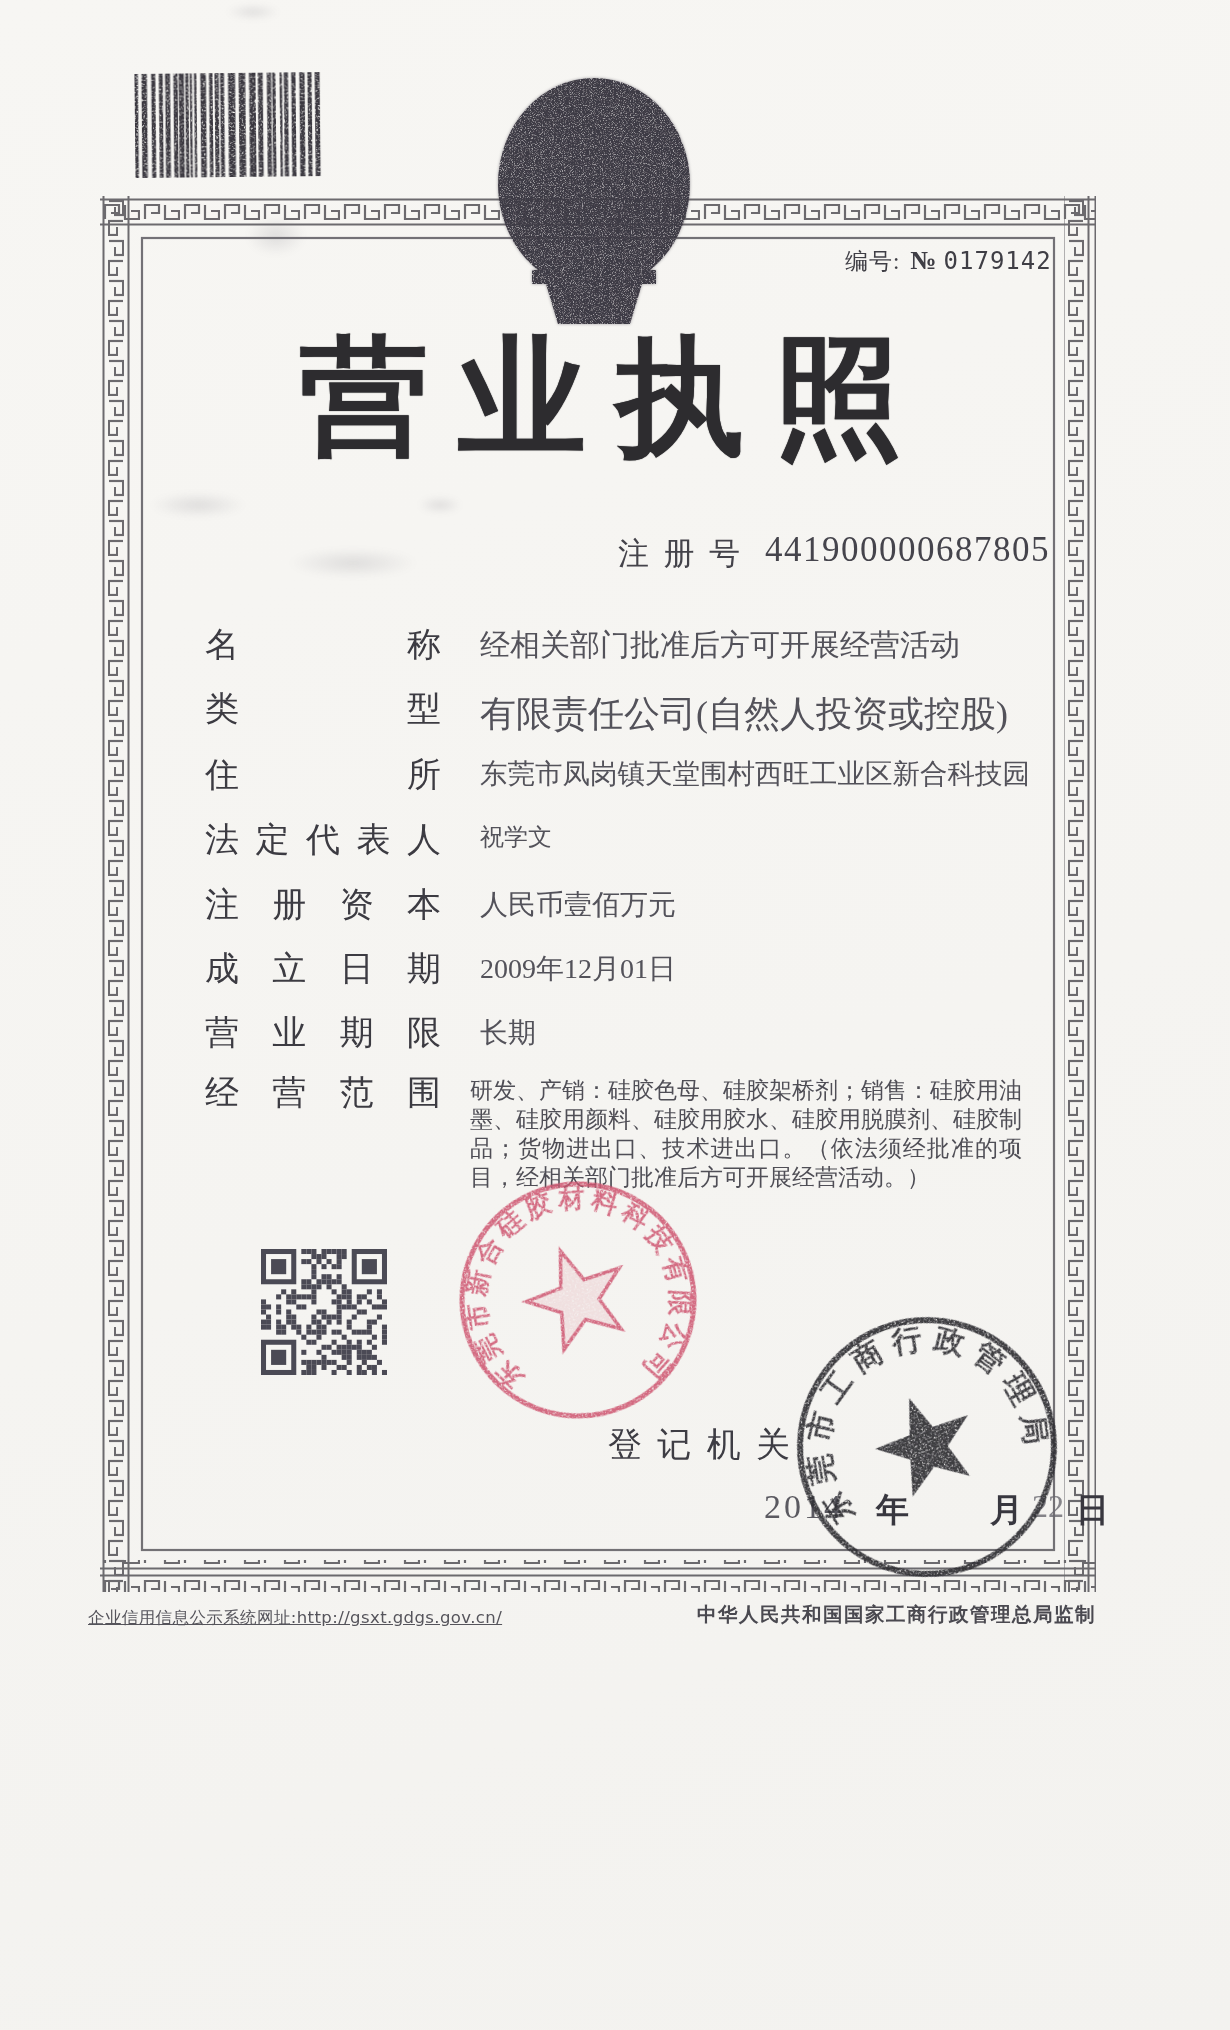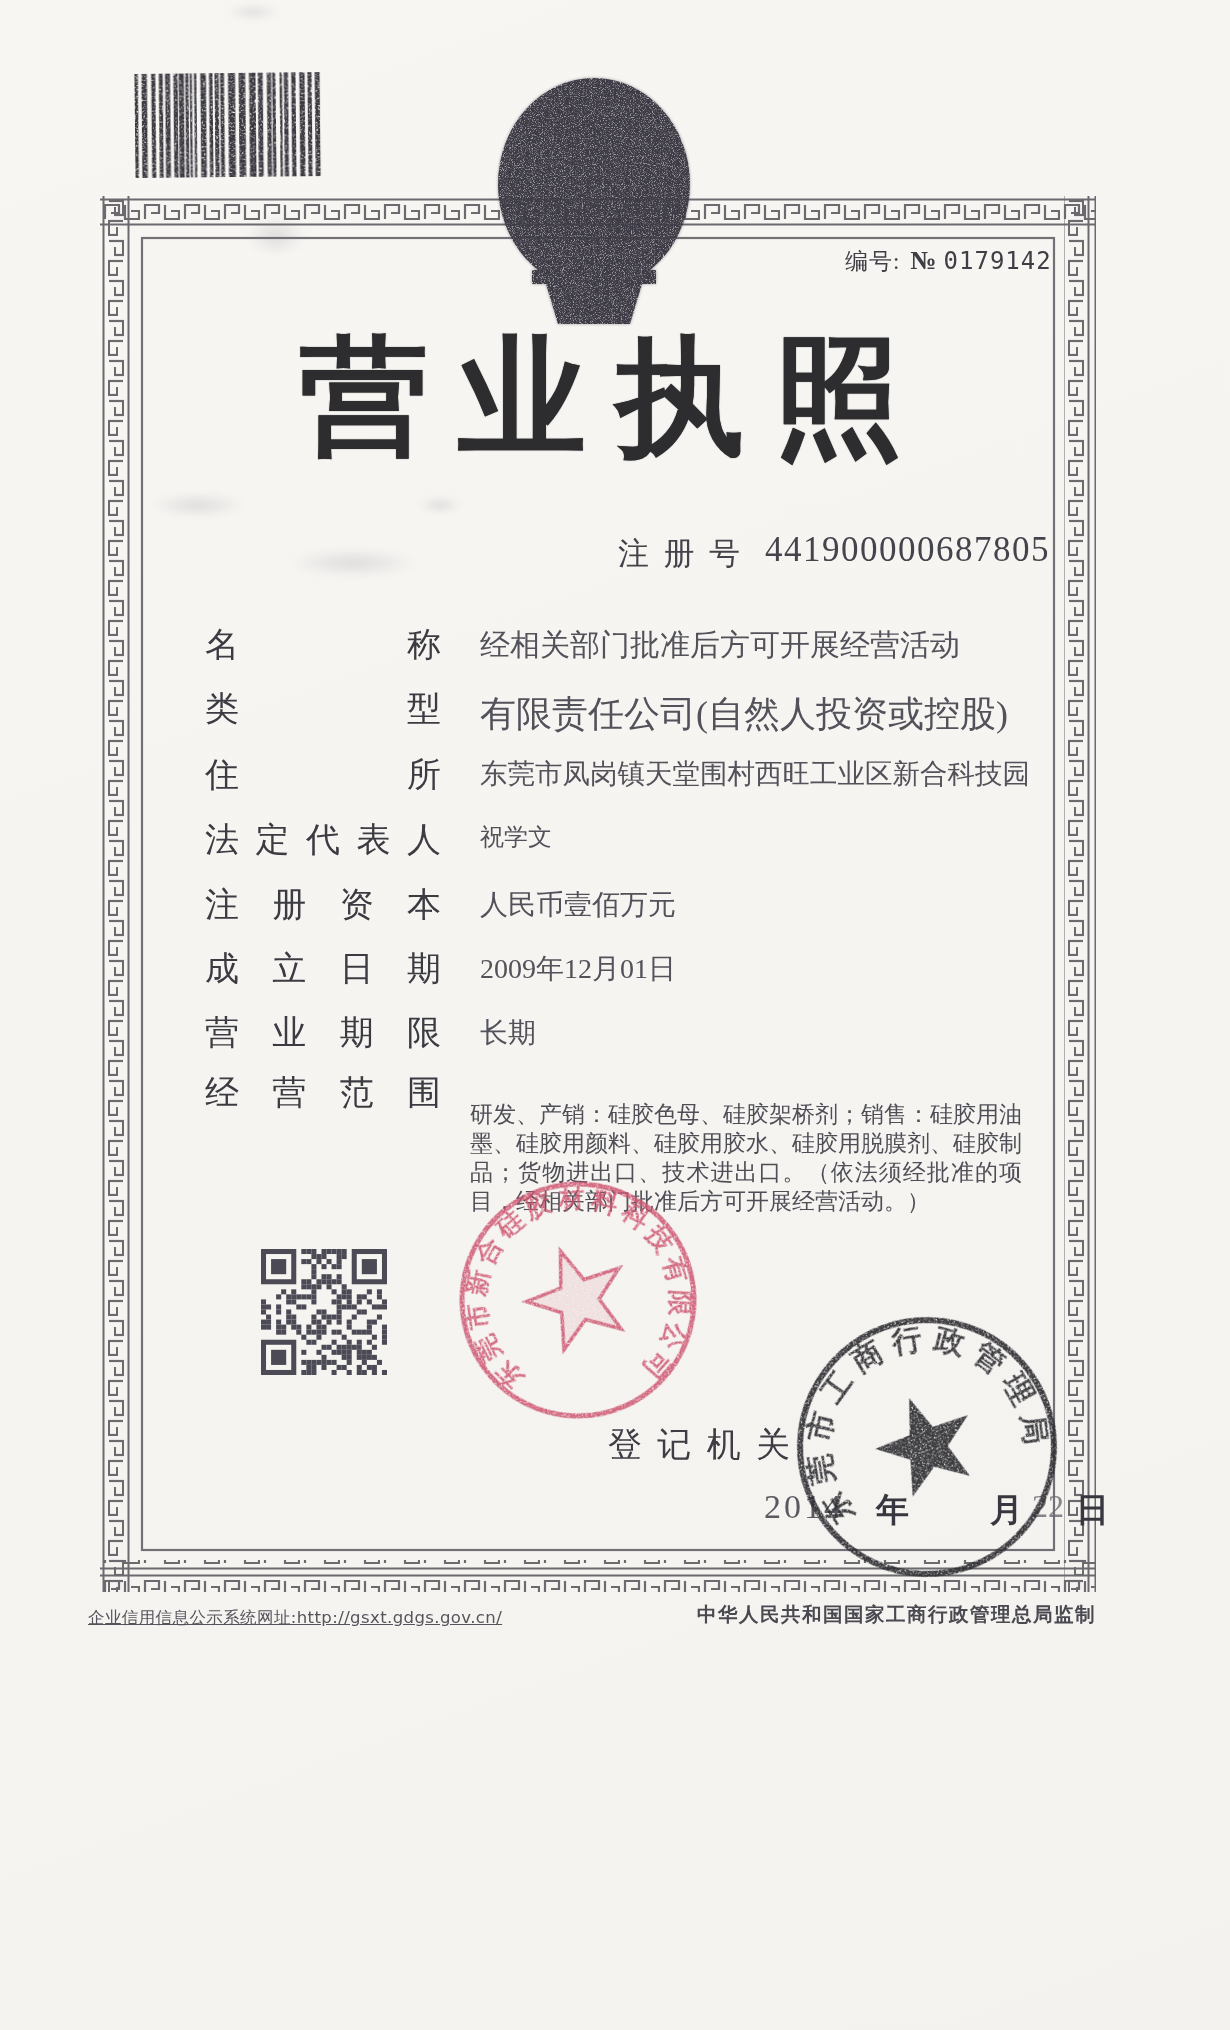--- a/index.html
+++ b/index.html
@@ -40,21 +40,21 @@
   .row{position:absolute;left:205px;z-index:4;width:860px;}
   .flabel{position:absolute;left:0;top:0;width:236px;font-size:34px;color:#3c3b42;font-weight:500;}
   .fvalue{position:absolute;left:275px;top:4px;font-size:28px;color:#53525a;white-space:nowrap;}
   .r0{top:622px}.r1{top:686px}.r2{top:752px}.r3{top:817px}
   .r4{top:882px}.r5{top:946px}.r6{top:1010px}.r7{top:1070px}
   .r0 .fvalue{font-size:30px;top:3px;}
   .r1 .fvalue{font-size:36px;}
   .r2 .fvalue{font-size:27.5px;}
   .r3 .fvalue{font-size:24px;}
   .r7 .fvalue{left:265px;top:6px;font-size:23px;line-height:29px;width:552px;white-space:normal;
-              color:#4f4e56;font-weight:500;text-align:justify;margin-top:24px;}
+              color:#4f4e56;font-weight:500;text-align:justify;}
 
   .char-justify{display:flex;justify-content:space-between;}
 
   
   .qr{position:absolute;left:261px;top:1249px;width:126px;height:126px;z-index:4;}
   .qr svg{width:100%;height:100%;}
 
   
   .red-stamp{position:absolute;left:438px;top:1160px;width:280px;height:280px;z-index:7;opacity:.88;}
   .black-stamp{position:absolute;left:777px;top:1297px;width:300px;height:300px;z-index:7;opacity:.92;}

